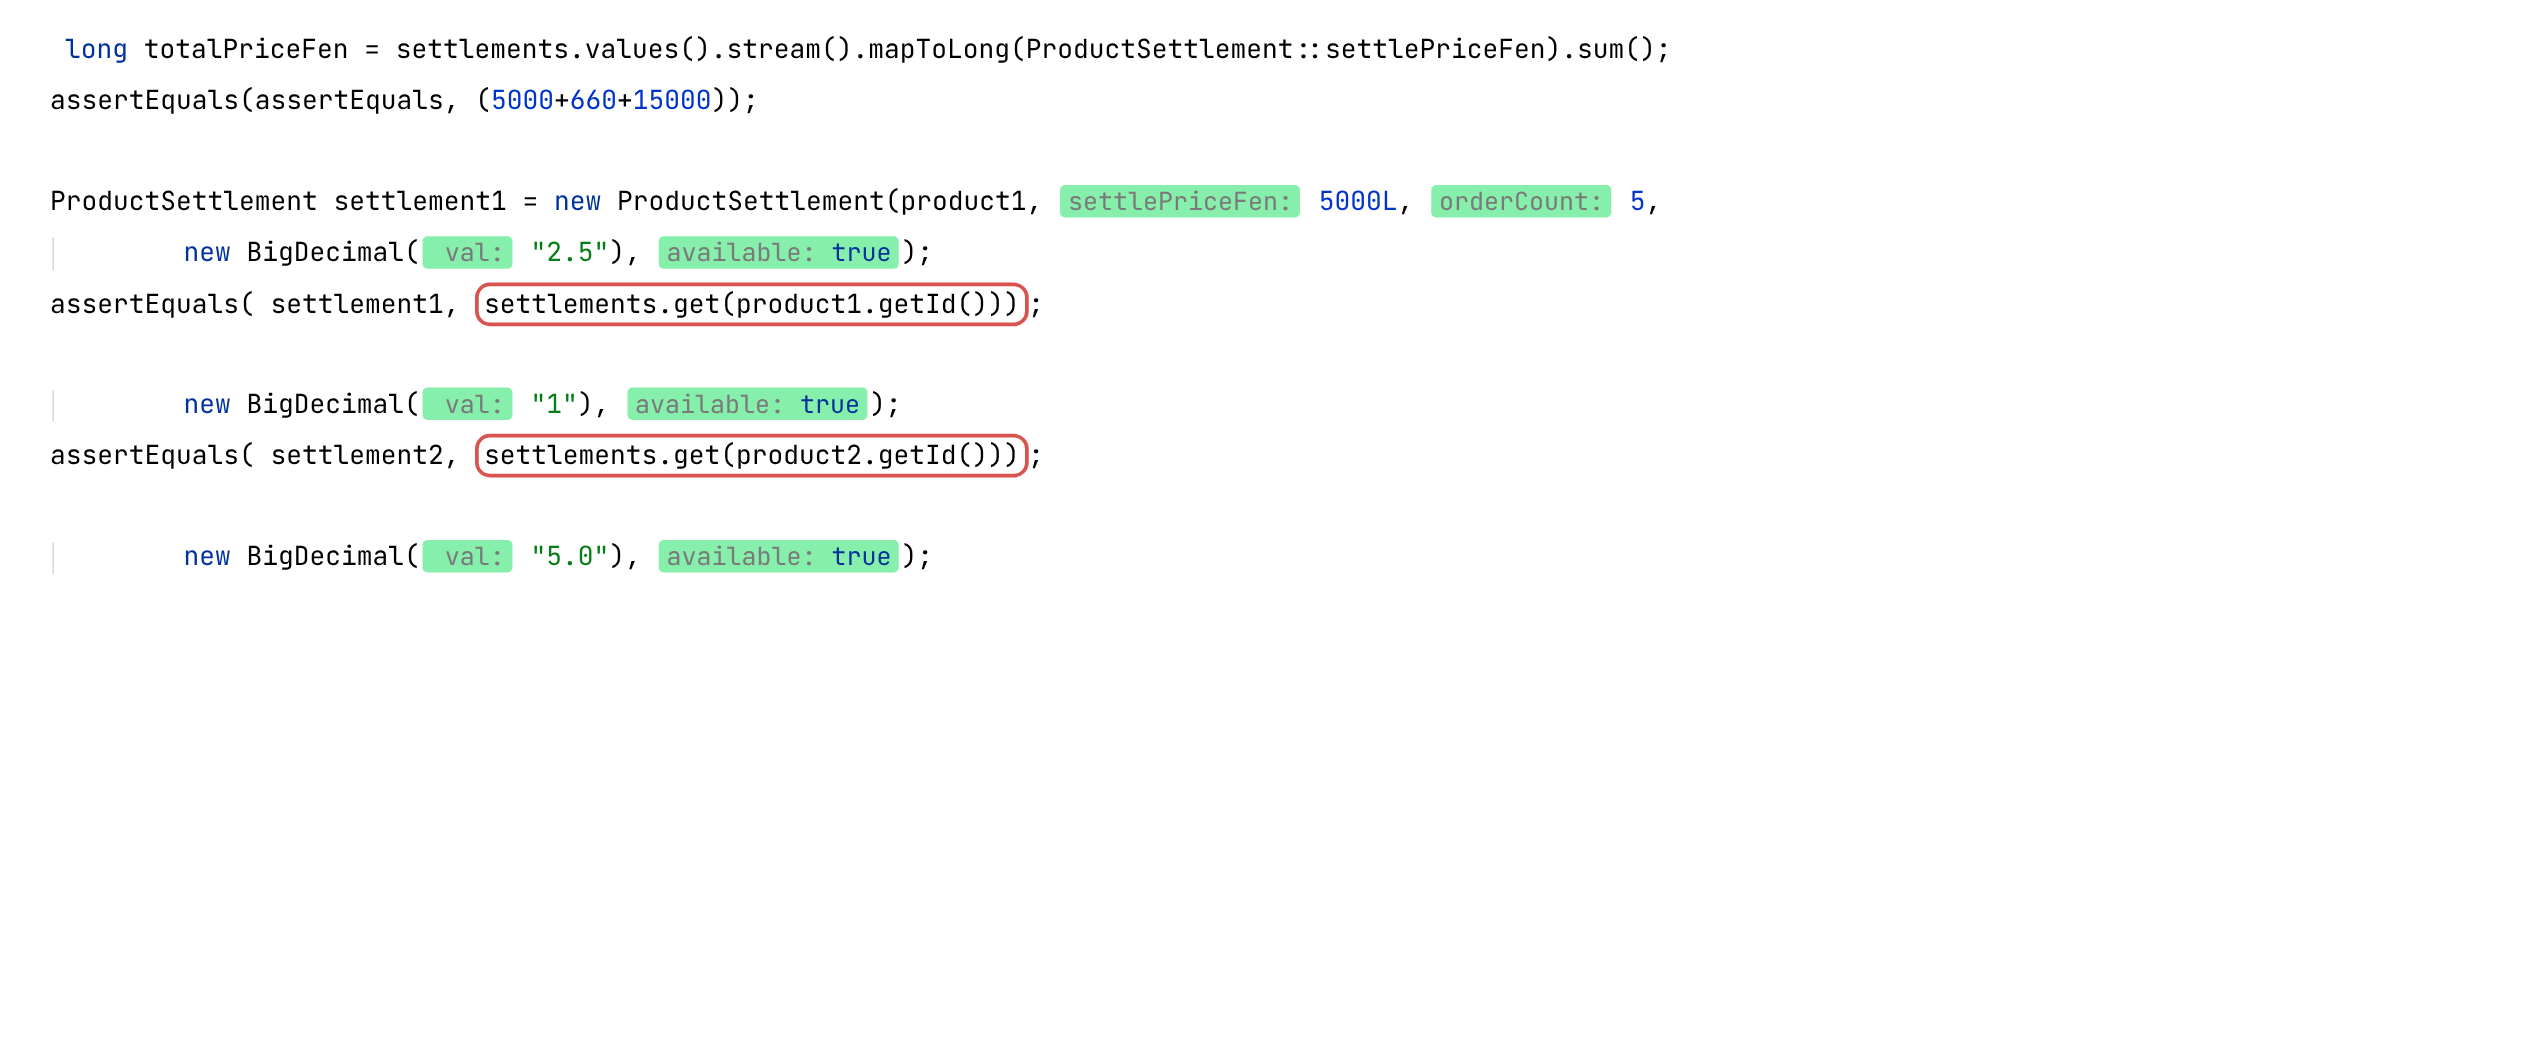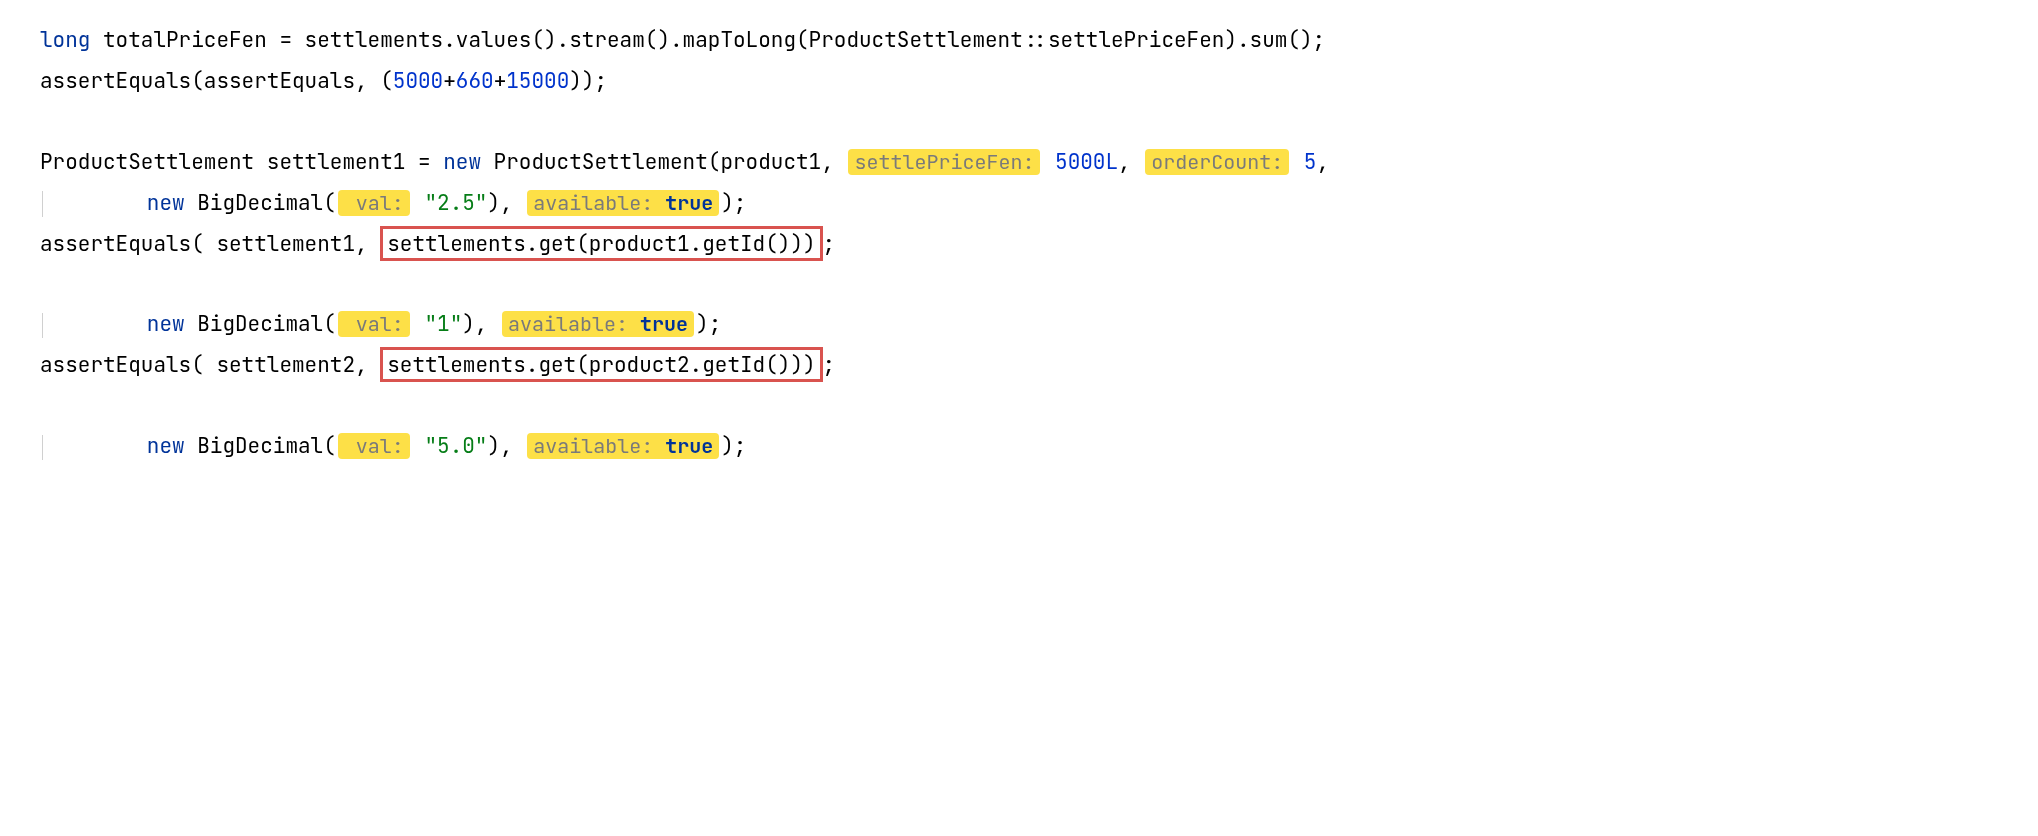--- a/index.html
+++ b/index.html
@@ -14,57 +14,57 @@
   }
   .code-line {
     display: block;
   }
   .comment {
     color: #808080;
     font-style: italic;
   }
   .keyword {
     color: #003399;
+    margin-left: 12px;
   }
   .keyword-new {
     color: #003399;
     margin-top: 20px;
   }
   .italic {
   }
   .number {
     color: #0033cc;
   }
   .string {
     color: #067d17;
   }
   .param-hint {
-    background: #fde047;
+    background: #86efac;
     color: #7a7a7a;
     border-radius: 4px;
     padding: 0px 6px;
     margin: 0 2px;
     font-size: 20px;
   }
   .hint-true {
     color: #003399;
-    font-weight: bold;
   }
   .indent-guide {
     display: inline-block;
     border-left: 1px solid #d0d0d0;
     width: 1px;
     height: 1.2em;
     vertical-align: middle;
     margin-left: 2px;
     margin-right: 2px;
   }
   .boxed {
     border: 3px solid #d9534f;
-    border-radius: 0;
+    border-radius: 12px;
     padding: 1px 4px 1px 4px;
   }
   .blank-line {
     height: 1.9em;
   }
 </style>
 </head>
 <body>
 
 <div>

